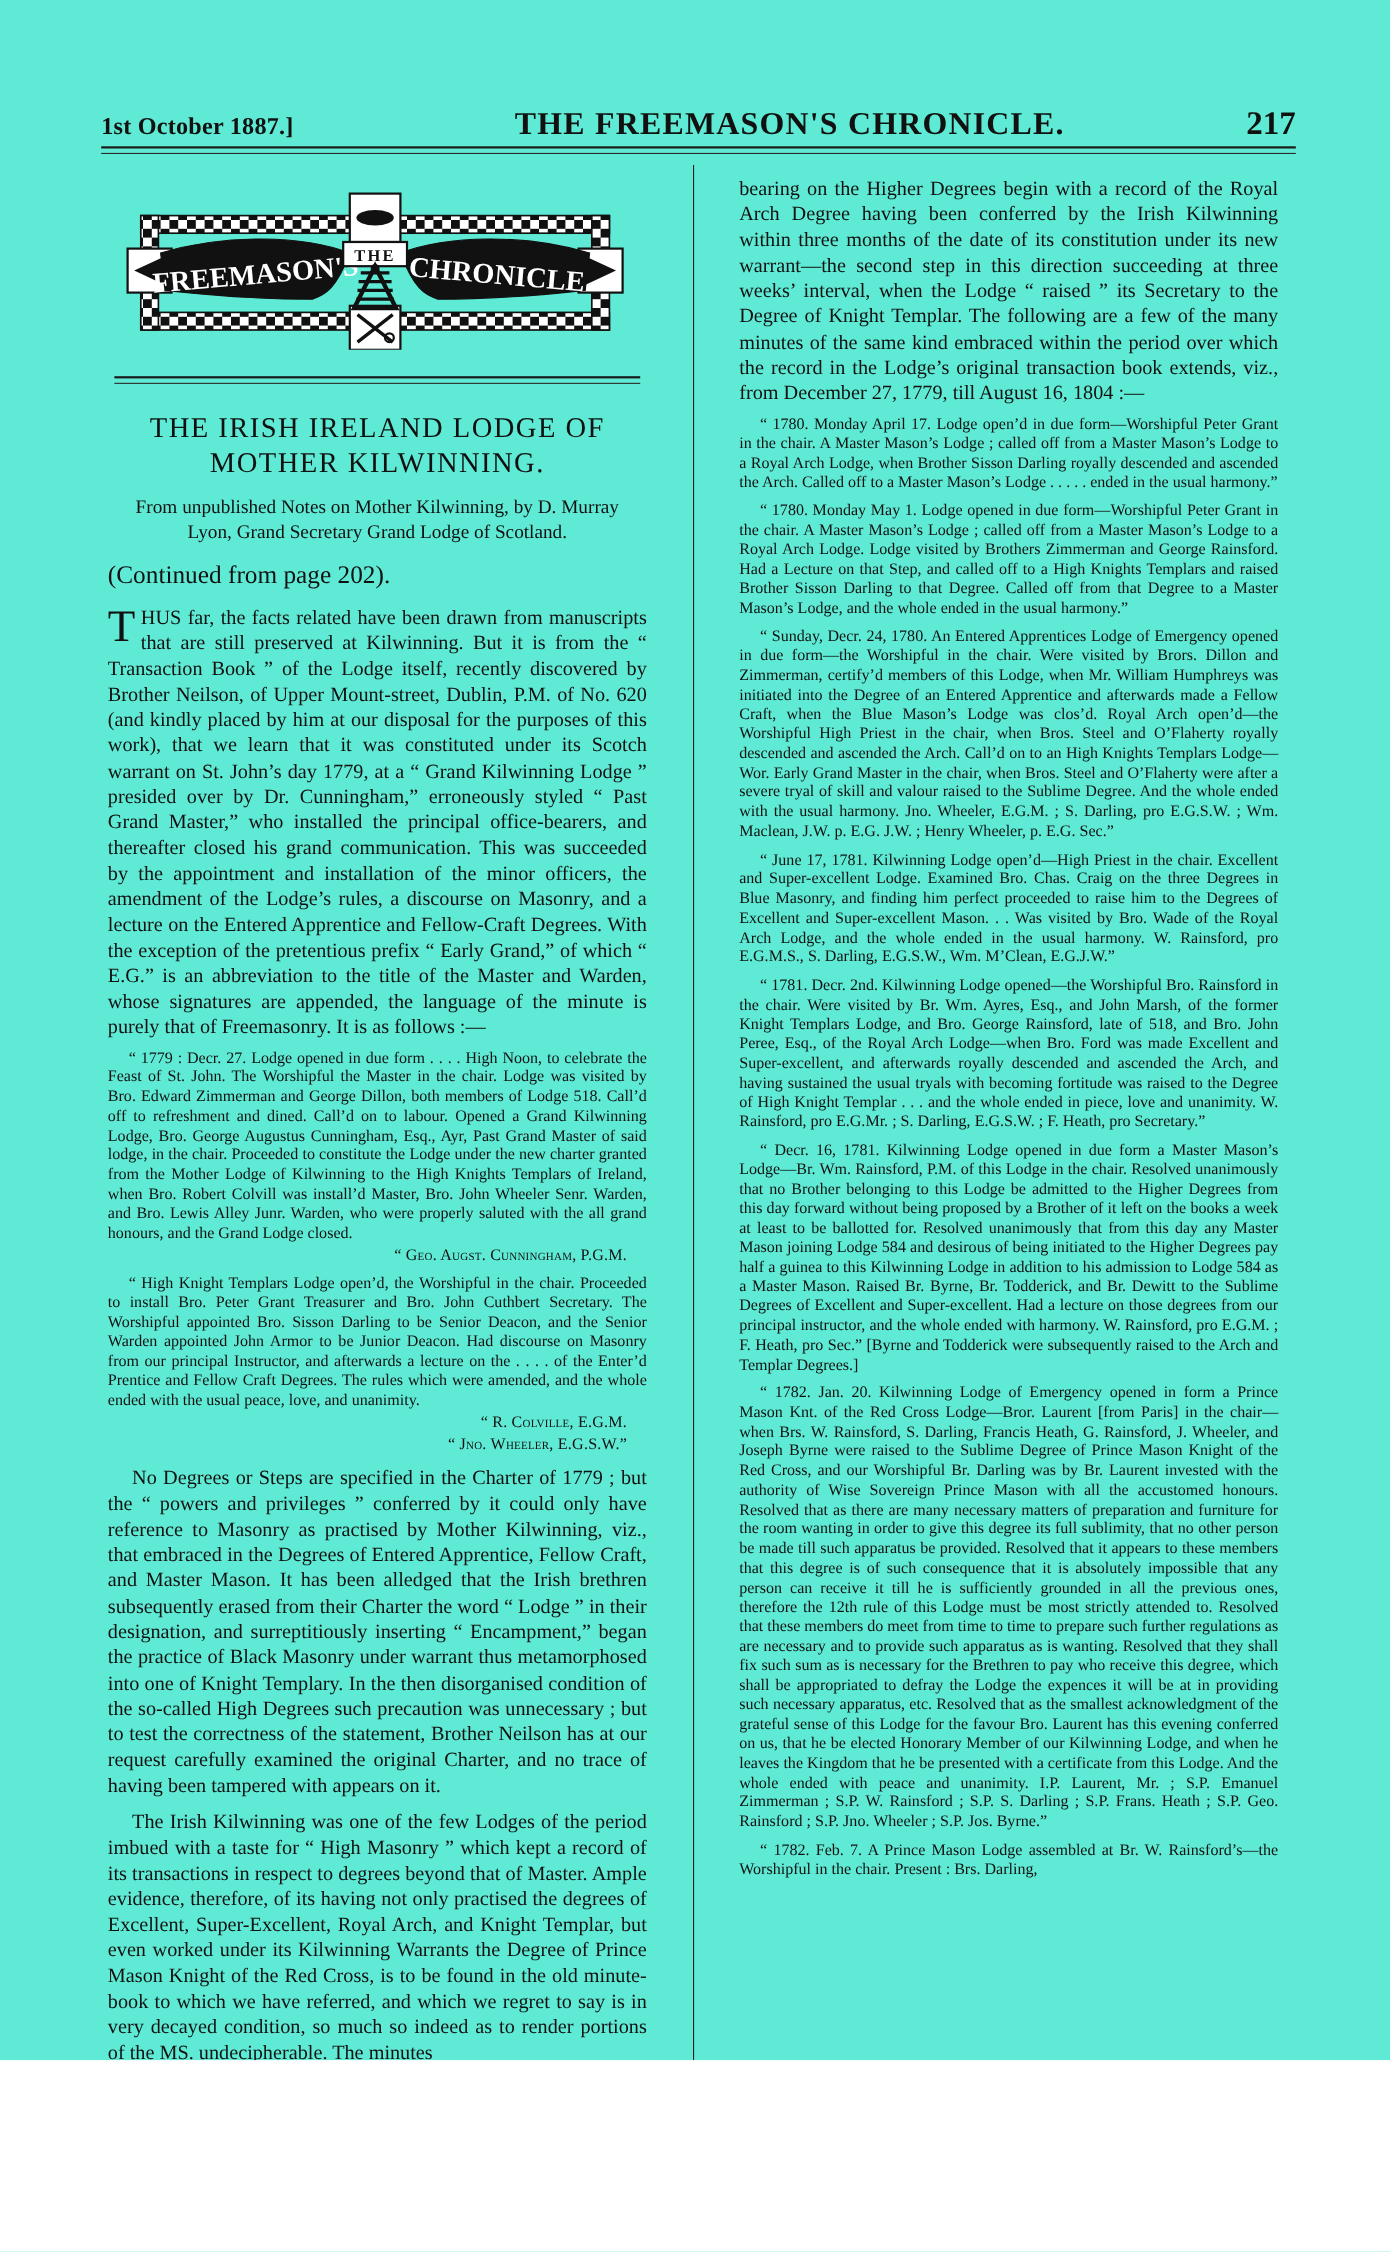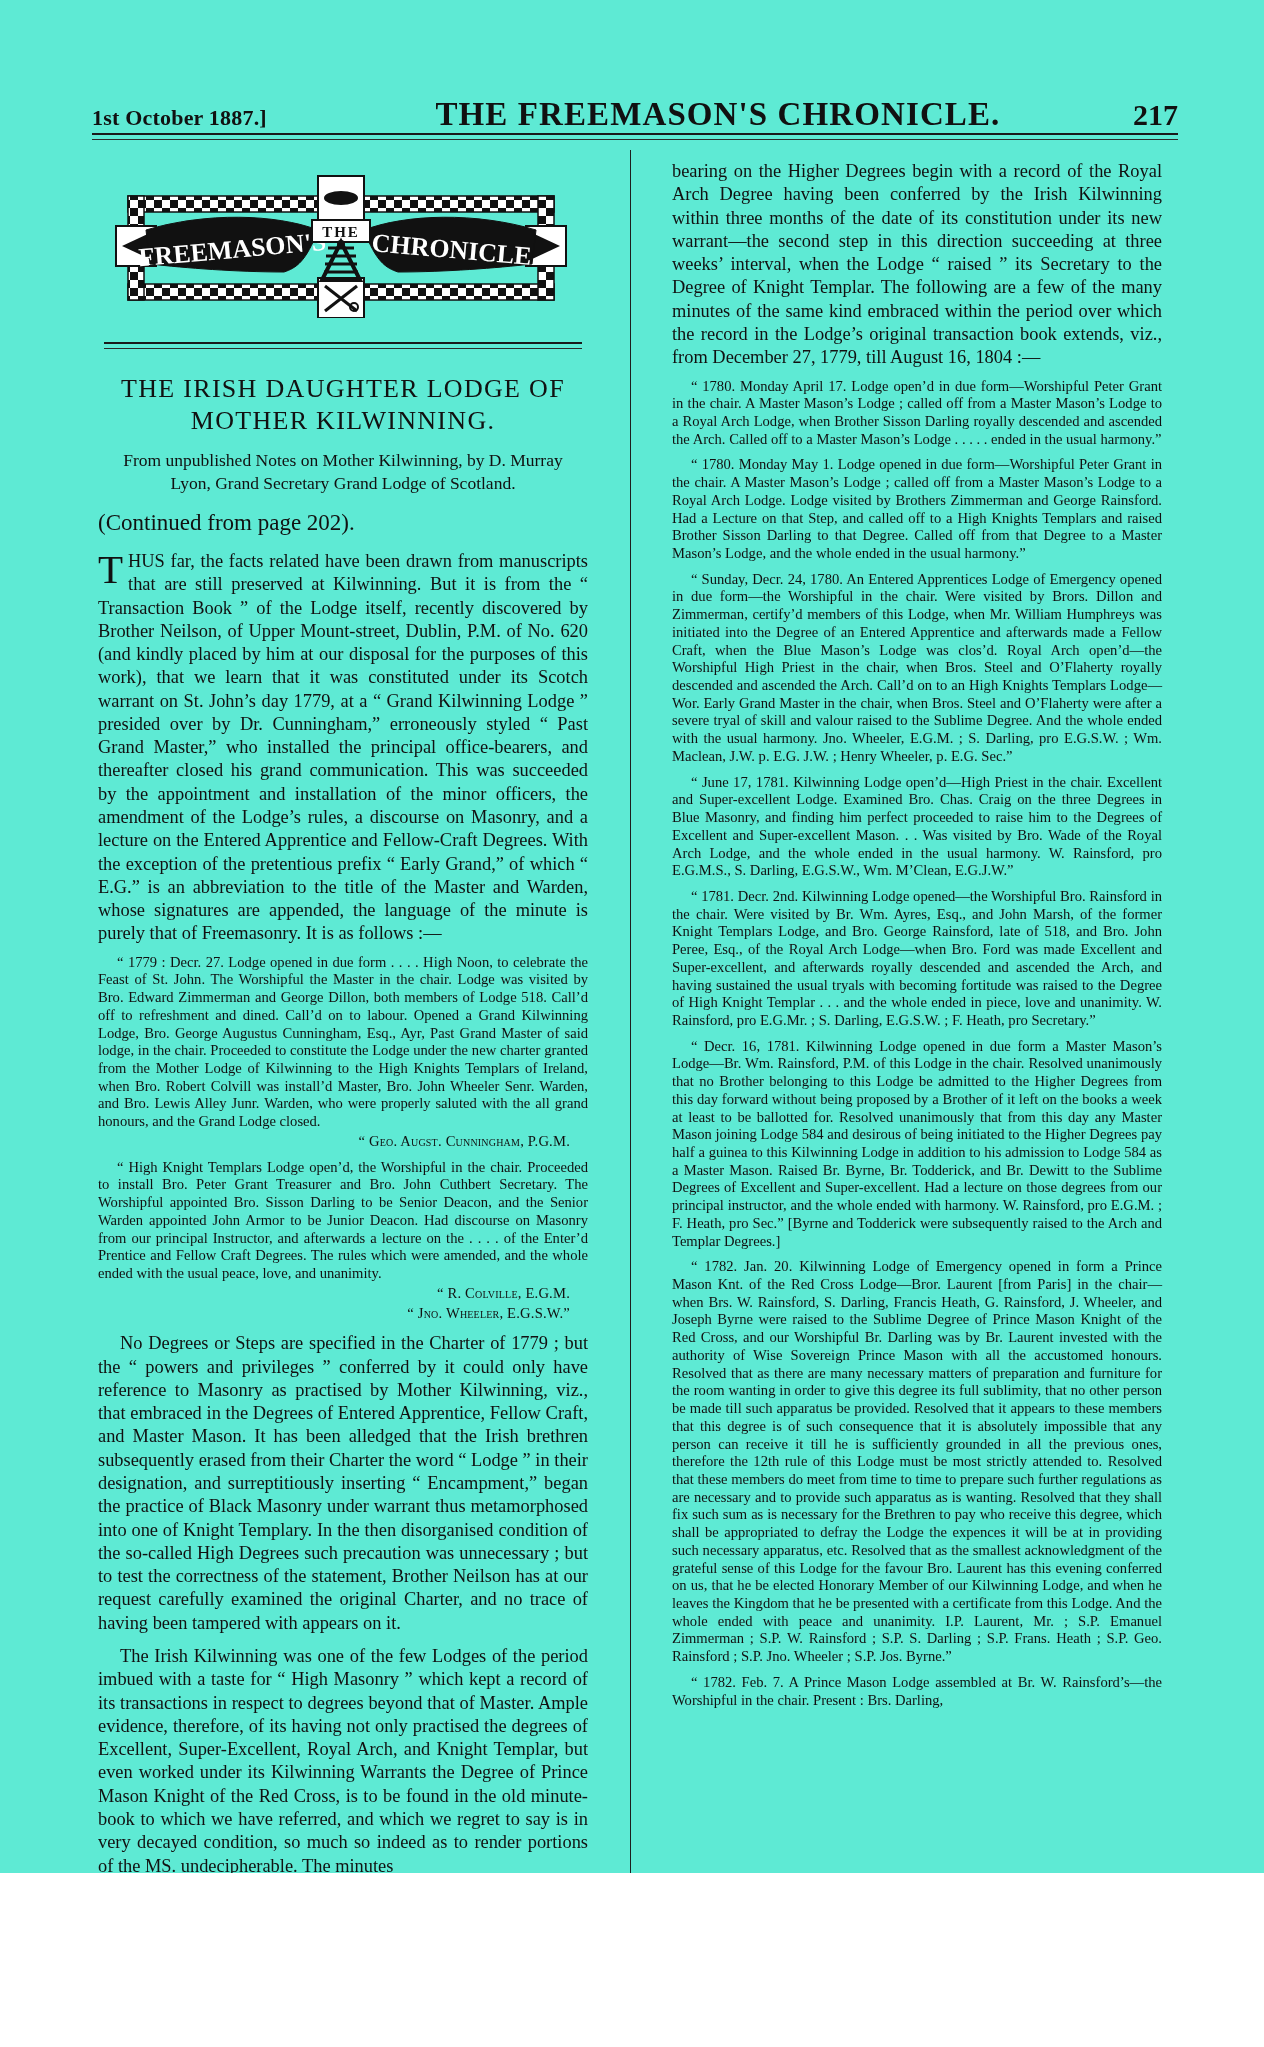--- a/index.html
+++ b/index.html
@@ -32,21 +32,21 @@
     align-items: baseline;
     justify-content: space-between;
   }
   .rh-date {
     font-size: 22px;
     font-weight: 700;
     letter-spacing: .2px;
     white-space: nowrap;
   }
   .rh-title {
-    font-size: 33px;
+    font-size: 29px;
     font-weight: 700;
     letter-spacing: 1.1px;
     white-space: nowrap;
     margin-left: 36px;
   }
   .rh-page {
     font-size: 30px;
     font-weight: 700;
     white-space: nowrap;
   }
@@ -228,21 +228,21 @@
           <path d="M222 80 L248 80 M220 88 L250 88 M219 96 L251 96 M218 104 L252 104" stroke="#111" stroke-width="3"></path>
           <circle cx="235" cy="76" r="4" fill="#111"></circle>
         </g>
       </svg>
     </div>
 
     <div class="title-rule"></div>
     <div class="title-rule thin"></div>
 
     <h1 class="article-title">
-      <span>THE IRISH DAUGHTER LODGE OF</span><br>
+      <span>THE IRISH IRELAND LODGE OF</span><br>
       <span>MOTHER KILWINNING.</span>
     </h1>
 
 
     <p class="byline">
       <span>From unpublished Notes on Mother Kilwinning, by D. Murray</span><br>
       <span>Lyon, Grand Secretary Grand Lodge of Scotland.</span>
     </p>
 
     <p class="continued">(Continued from page 202).</p>

